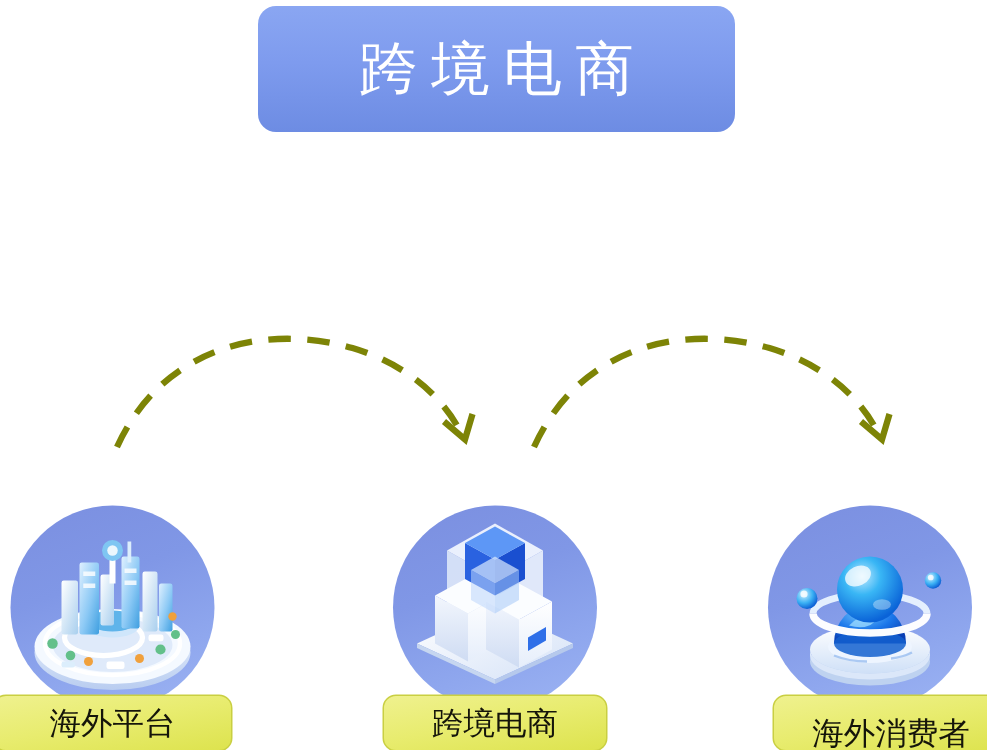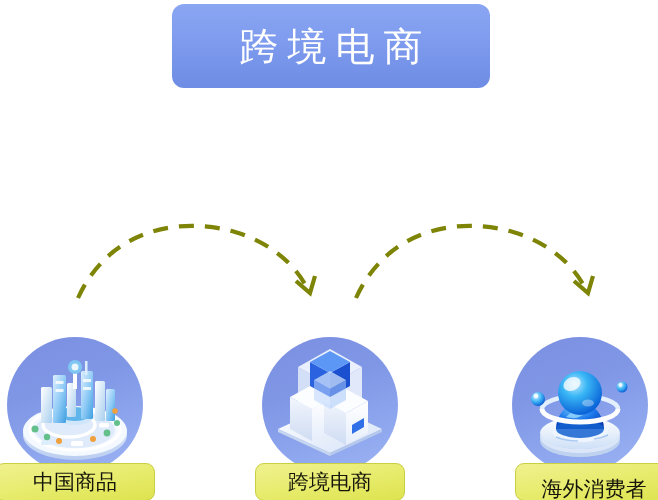--- a/index.html
+++ b/index.html
@@ -200,21 +200,21 @@
         <circle cx="110" cy="86" r="3" fill="#63c08a"></circle>
         <circle cx="52" cy="104" r="3" fill="#f0a03c"></circle>
         <circle cx="86" cy="102" r="3" fill="#f0a03c"></circle>
         <circle cx="108" cy="74" r="2.8" fill="#f0a03c"></circle>
         <rect x="64" y="104" width="12" height="5" rx="1.5" fill="#ffffff"></rect>
         <rect x="92" y="86" width="10" height="4.5" rx="1.5" fill="#ffffff"></rect>
         <rect x="34" y="104" width="9" height="4" rx="1.5" fill="#dceefc"></rect>
       </svg>
     </div>
     <div class="node-label">
-      <span class="node-label-text">中国商品</span>
+      <span class="node-label-text">海外平台</span>
     </div>
   </div>
 
   <div class="node" id="node-1">
     <div class="node-circle">
       <svg class="node-art" viewBox="0 0 136 136">
         <defs>
           <linearGradient id="plateG" x1="0" y1="0" x2="1" y2="1">
             <stop offset="0%" stop-color="#ffffff"></stop>
             <stop offset="100%" stop-color="#d5e2f7"></stop>

